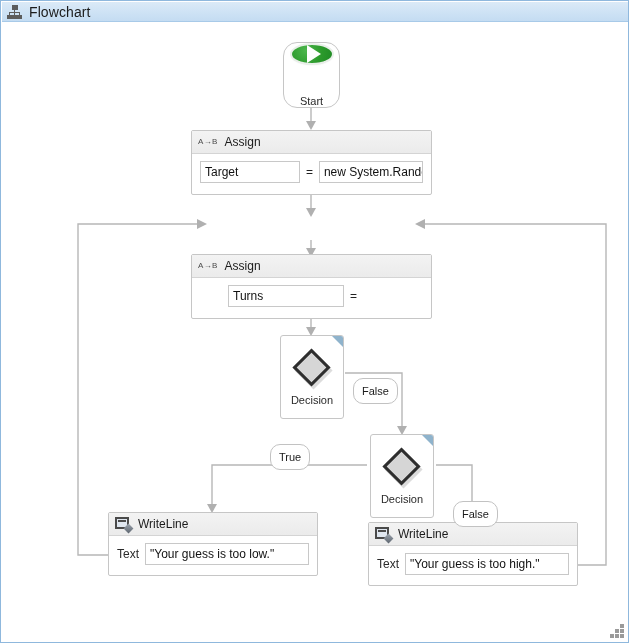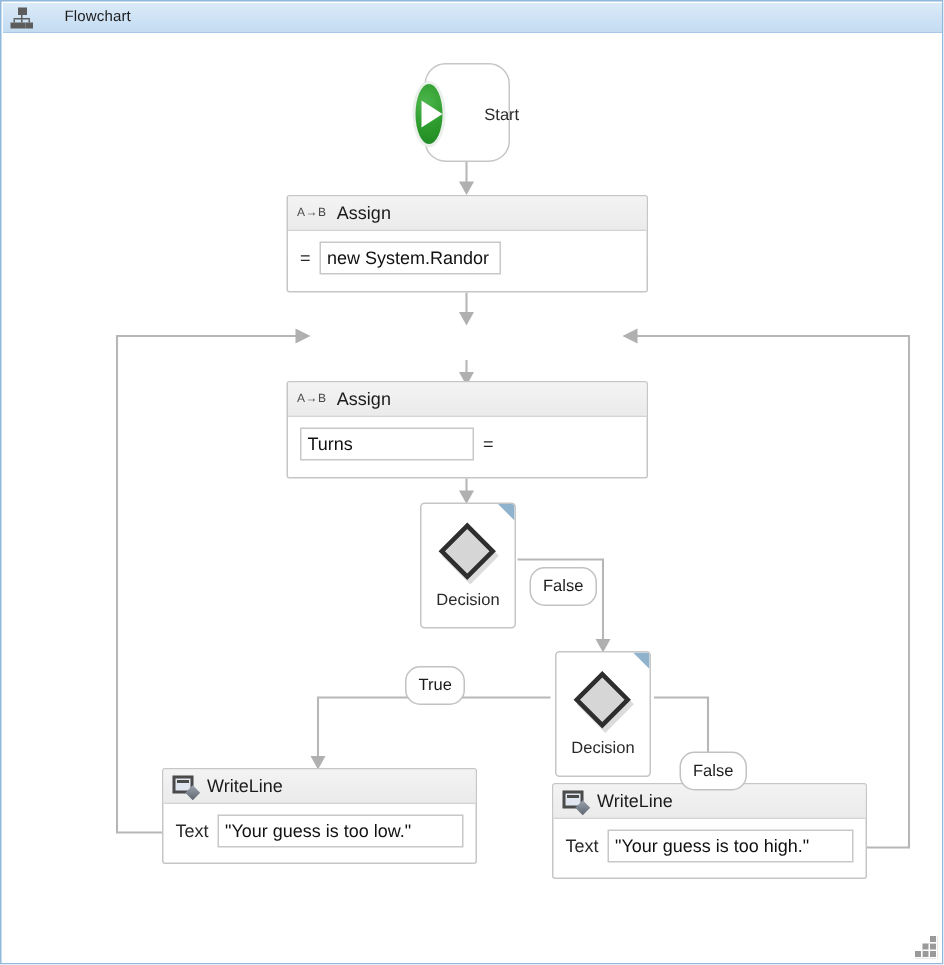--- a/index.html
+++ b/index.html
@@ -30,23 +30,23 @@
     width: 627px;
     height: 20px;
     box-sizing: border-box;
     background: linear-gradient(to bottom, #dbeaf7 0%, #cfe3f5 50%, #c4dcf2 100%);
     border-bottom: 1px solid #a8cae8;
     display: flex;
     align-items: center;
     padding-left: 5px;
   }
   .titlebar .tb-label {
-    font-size: 10px;
+    font-size: 14px;
     color: #1b1b1b;
-    margin-left: 21px;
+    margin-left: 7px;
     letter-spacing: .1px;
   }
   .flowchart-icon {
     width: 15px; height: 14px;
     position: relative;
     flex: none;
   }
   .flowchart-icon i {
     position: absolute;
     background: #5c5c5c;
@@ -68,20 +68,21 @@
     box-sizing: border-box;
     background: #ffffff;
     border: 1px solid #c6c6c6;
     z-index: 3;
   }
 
   
   .start-node {
     border-radius: 14px;
     display: flex;
+    flex-direction: column;
     align-items: center;
     justify-content: center;
     gap: 28px;
   }
   .play-badge {
     width: 40px; height: 40px;
     border-radius: 50%;
     background: radial-gradient(circle at 34% 30%, #4cb64c 0%, #2c9a2c 55%, #1f8a24 100%);
     box-shadow: 0 0 0 2px #e9efe9, 0 1px 2px rgba(0,0,0,.35);
     display: flex;
@@ -355,33 +356,34 @@
       </span>
       <span class="start-label">Start</span>
     </div>
 
     <div class="node activity" style="left:189px; top:108px; width:241px; height:65px;">
       <div class="act-header">
         <span class="assign-icon">A→B</span>
         <span class="act-title">Assign</span>
       </div>
       <div class="act-body">
+        <span class="field" style="width:116px;">Target</span>
         <span class="eq">=</span>
         <span class="field" style="width:121px;">new System.Randor</span>
       </div>
     </div>
 
 
     <div class="node activity" style="left:189px; top:232px; width:241px; height:65px;">
       <div class="act-header">
         <span class="assign-icon">A→B</span>
         <span class="act-title">Assign</span>
       </div>
       <div class="act-body">
-        <span class="field" style="width:116px;">Turns</span>
+        <span class="field" style="width:116px;margin-left:28px;">Turns</span>
         <span class="eq">=</span>
       </div>
     </div>
 
     <div class="node decision-node" style="left:278px; top:313px; width:64px; height:84px;">
       <span class="dec-corner"></span>
       <span class="diamond-wrap">
         <span class="diamond-shadow"></span>
         <span class="diamond"></span>
       </span>

